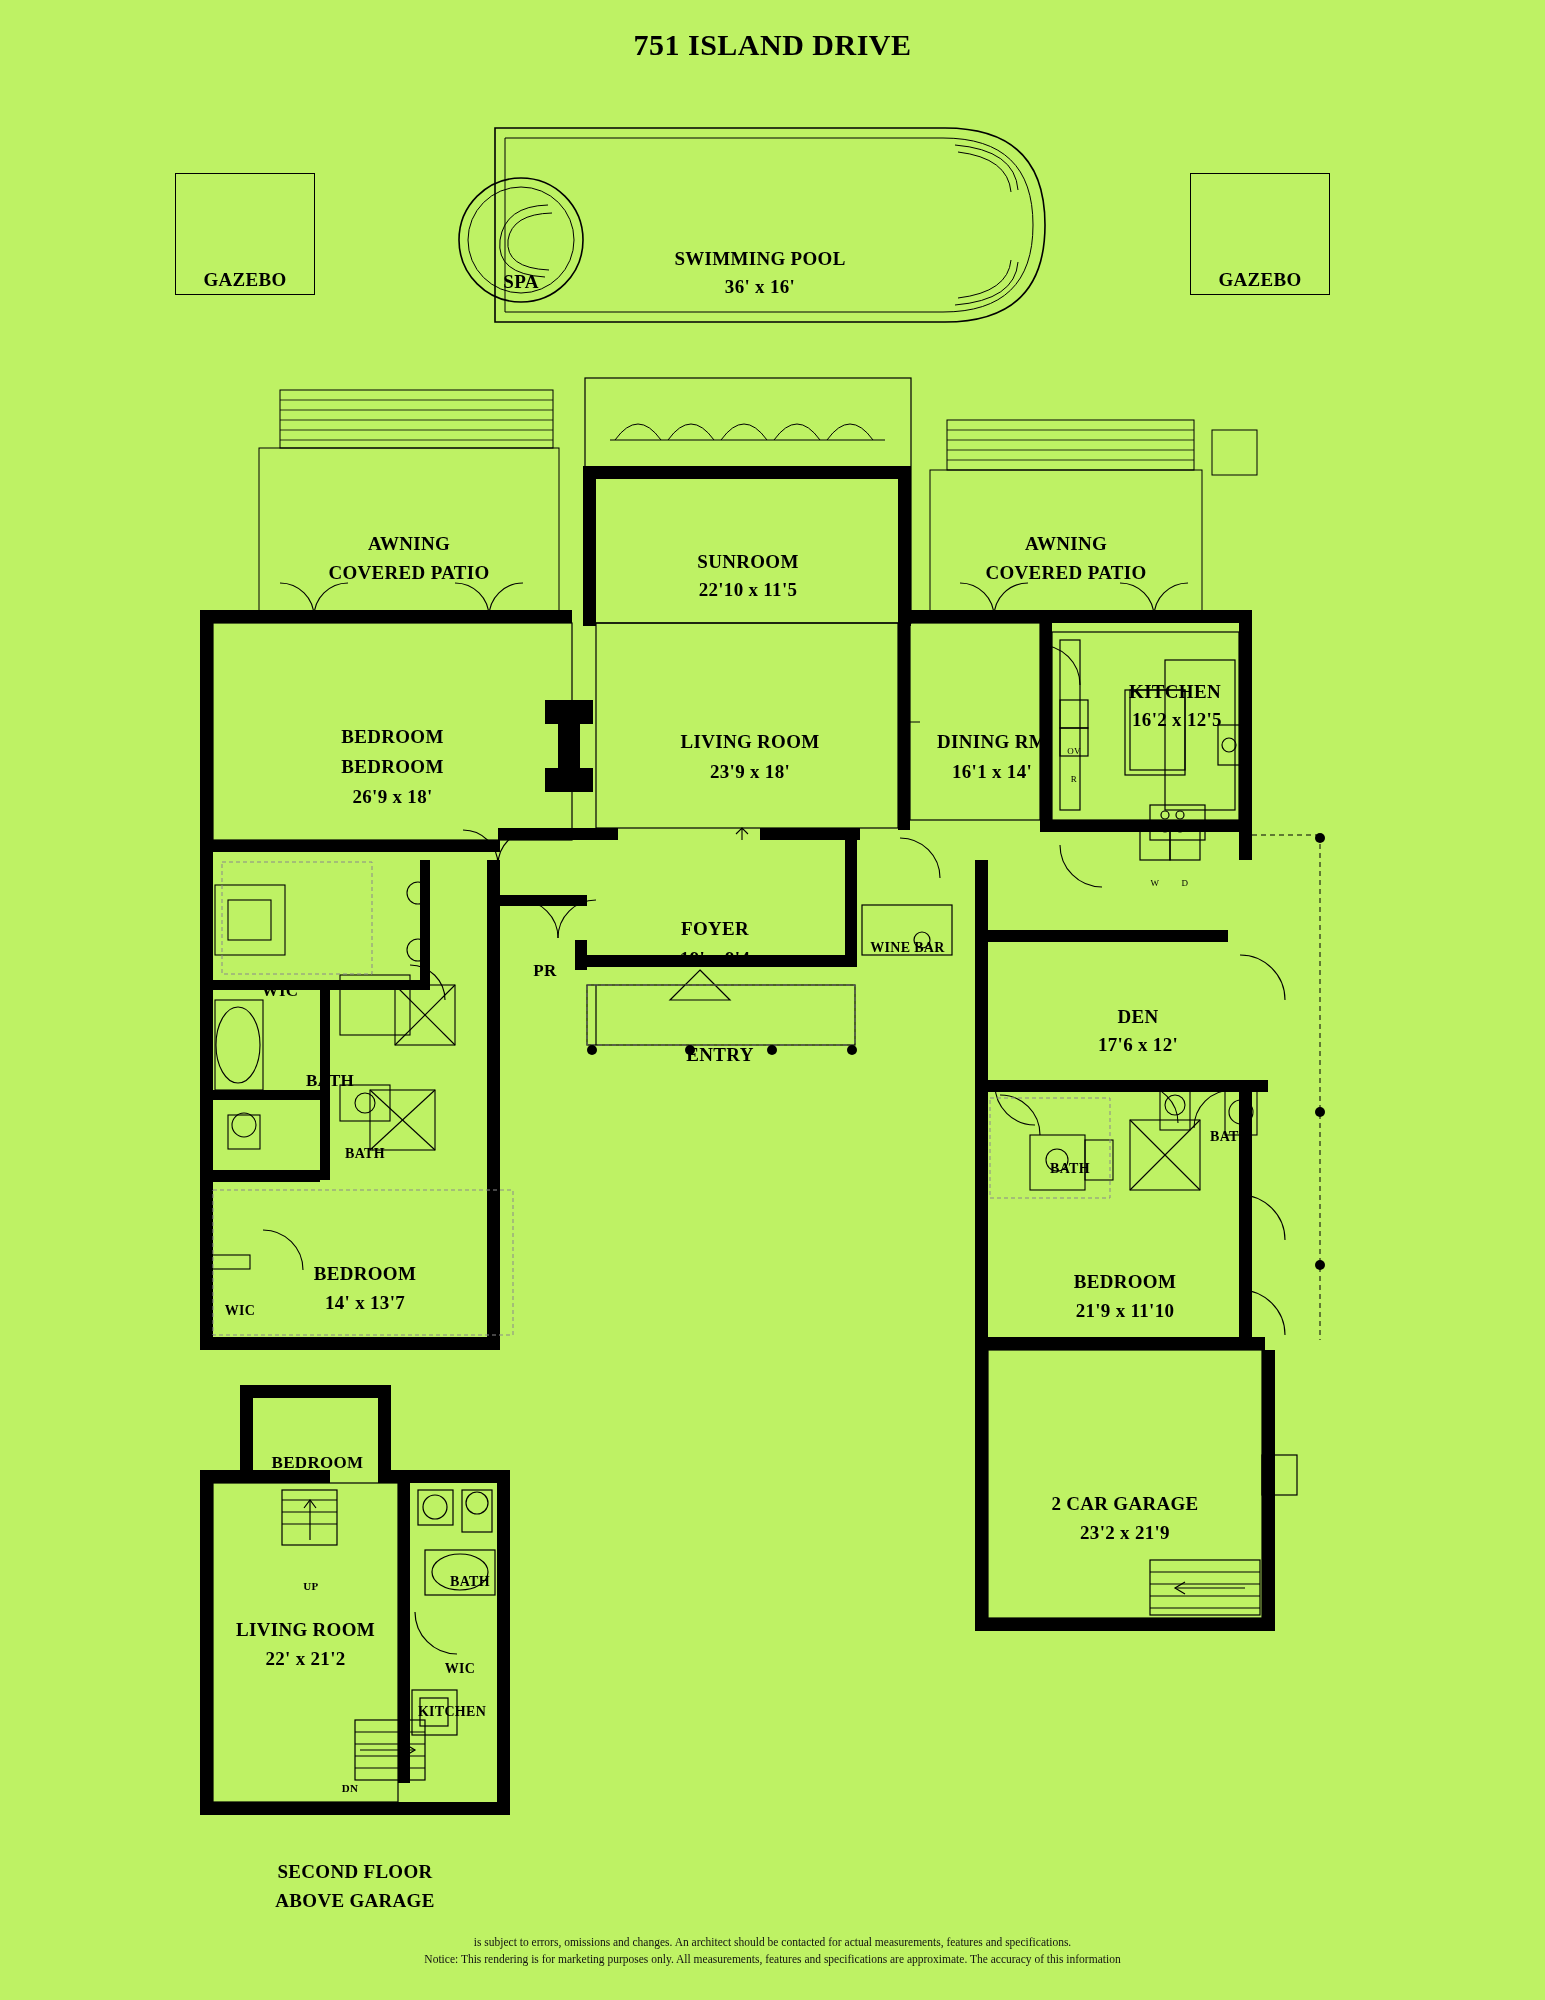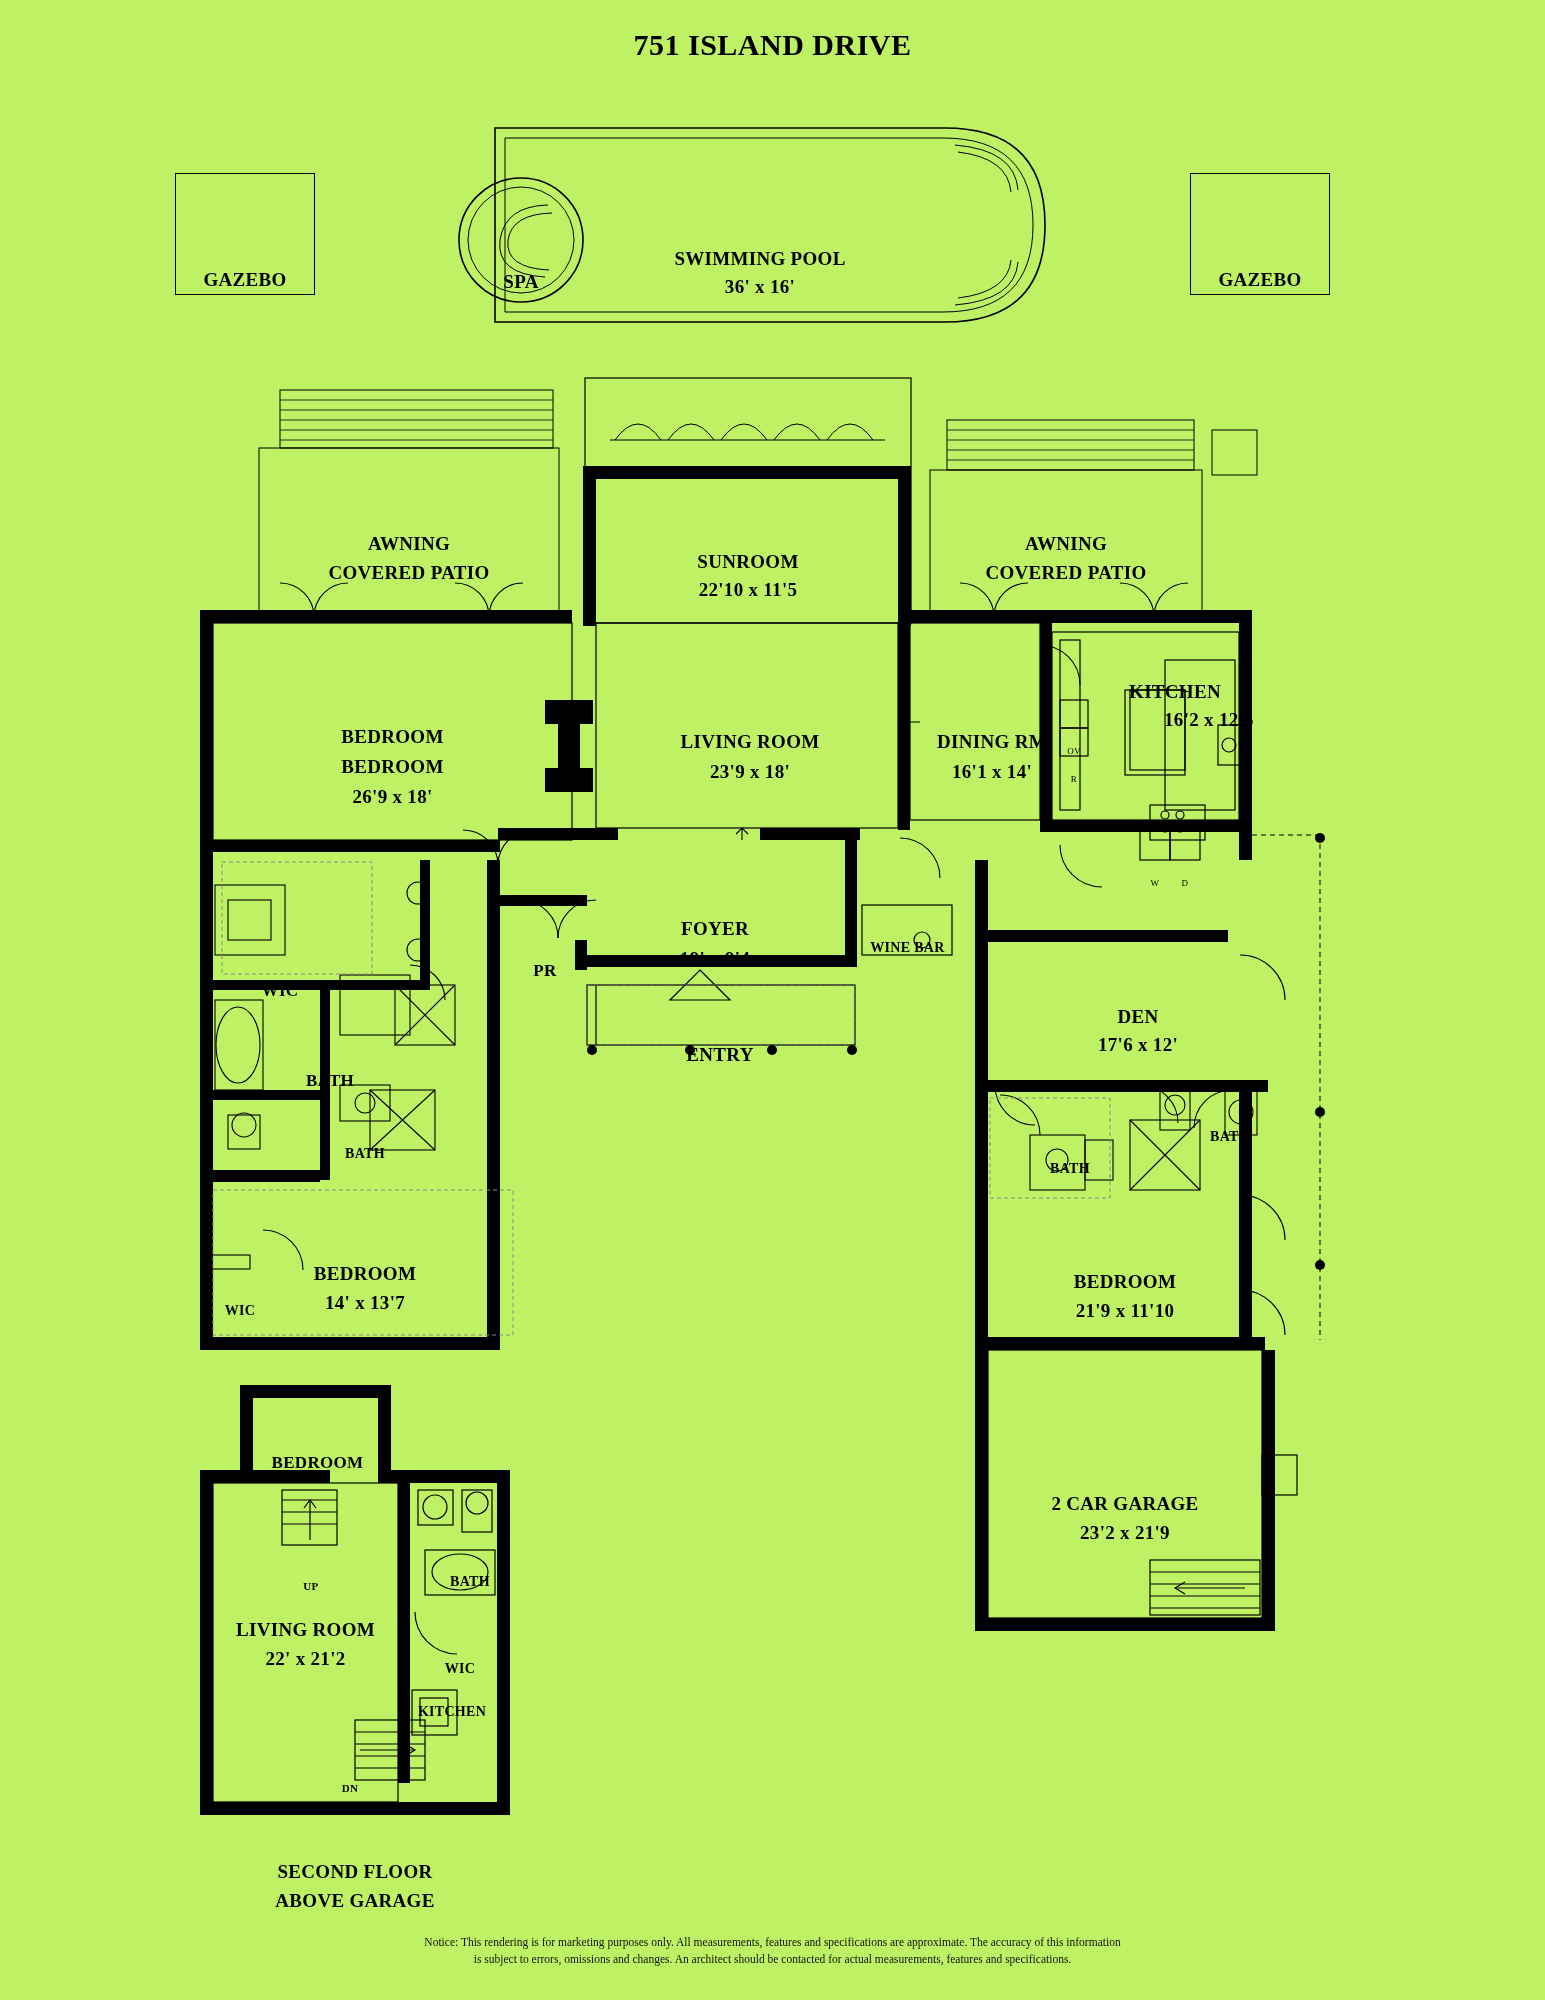--- a/index.html
+++ b/index.html
@@ -352,21 +352,21 @@
   <div class="lbl big bold" style="left:213px;top:715px;width:359px;">BEDROOM</div>
   <div class="lbl big bold" style="left:213px;top:745px;width:359px;">26'9 x 18'</div>
 
   <div class="lbl big bold" style="left:600px;top:690px;width:300px;">LIVING ROOM</div>
   <div class="lbl big bold" style="left:600px;top:720px;width:300px;">23'9 x 18'</div>
 
   <div class="lbl big bold" style="left:912px;top:690px;width:160px;">DINING RM</div>
   <div class="lbl big bold" style="left:912px;top:720px;width:160px;">16'1 x 14'</div>
 
   <div class="lbl big bold" style="left:1090px;top:640px;width:170px;">KITCHEN</div>
-  <div class="lbl big bold" style="left:1124px;top:668px;width:170px;">16'2 x 12'5</div>
+  <div class="lbl big bold" style="left:1092px;top:668px;width:170px;">16'2 x 12'5</div>
 
   <div class="lbl big bold" style="left:600px;top:877px;width:230px;">FOYER</div>
   <div class="lbl big bold" style="left:600px;top:907px;width:230px;">19' x 9'4</div>
 
   <div class="lbl big bold" style="left:620px;top:1003px;width:200px;">ENTRY</div>
 
   <div class="lbl sm bold" style="left:855px;top:899px;width:105px;">WINE BAR</div>
 
   <div class="lbl big bold" style="left:1058px;top:965px;width:160px;">DEN</div>
   <div class="lbl big bold" style="left:1058px;top:993px;width:160px;">17'6 x 12'</div>
@@ -443,17 +443,17 @@
   <div class="lbl sm bold" style="left:430px;top:1533px;width:80px;">BATH</div>
   <div class="lbl sm bold" style="left:420px;top:1620px;width:80px;">WIC</div>
   <div class="lbl sm bold" style="left:392px;top:1663px;width:120px;">KITCHEN</div>
   <div class="lbl xs bold" style="left:290px;top:1540px;width:42px;">UP</div>
   <div class="lbl xs bold" style="left:330px;top:1742px;width:40px;">DN</div>
 
   <div class="lbl big bold" style="left:200px;top:1820px;width:310px;">SECOND FLOOR</div>
   <div class="lbl big bold" style="left:200px;top:1849px;width:310px;">ABOVE GARAGE</div>
 
   <div class="footer">
+    <div>is subject to errors, omissions and changes. An architect should be contacted for actual measurements, features and specifications.</div>
     <div>Notice: This rendering is for marketing purposes only. All measurements, features and specifications are approximate. The accuracy of this information</div>
-    <div>is subject to errors, omissions and changes. An architect should be contacted for actual measurements, features and specifications.</div>
   </div>
 
 </div>
 
 </body></html>

